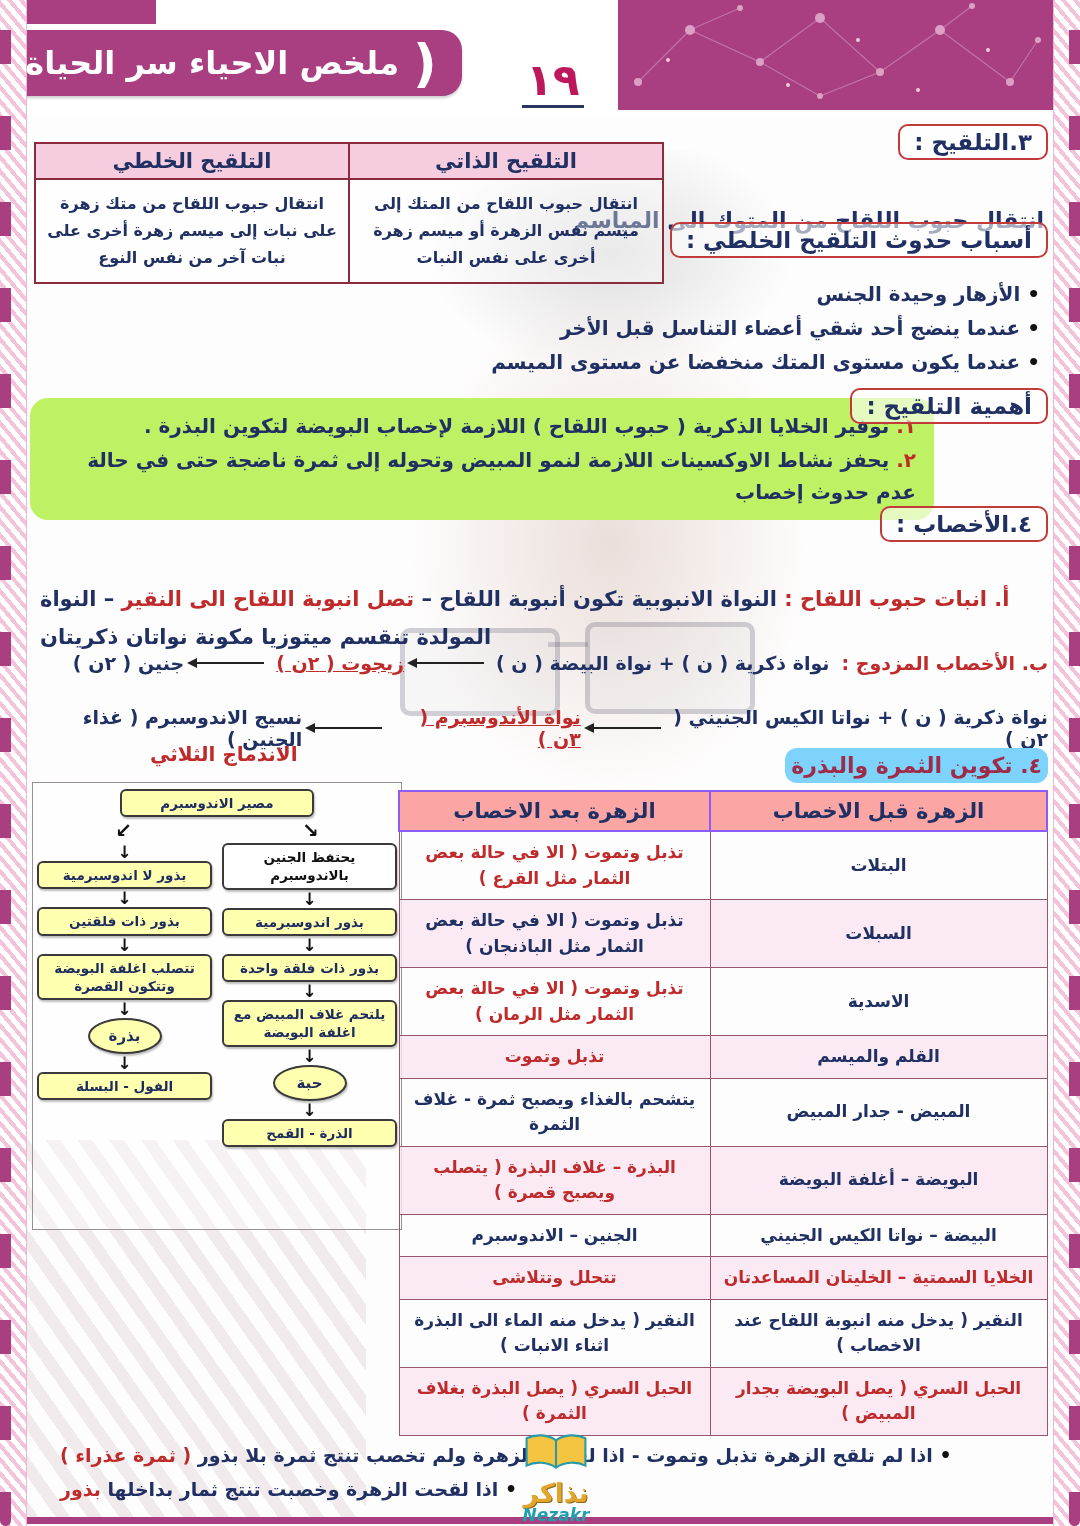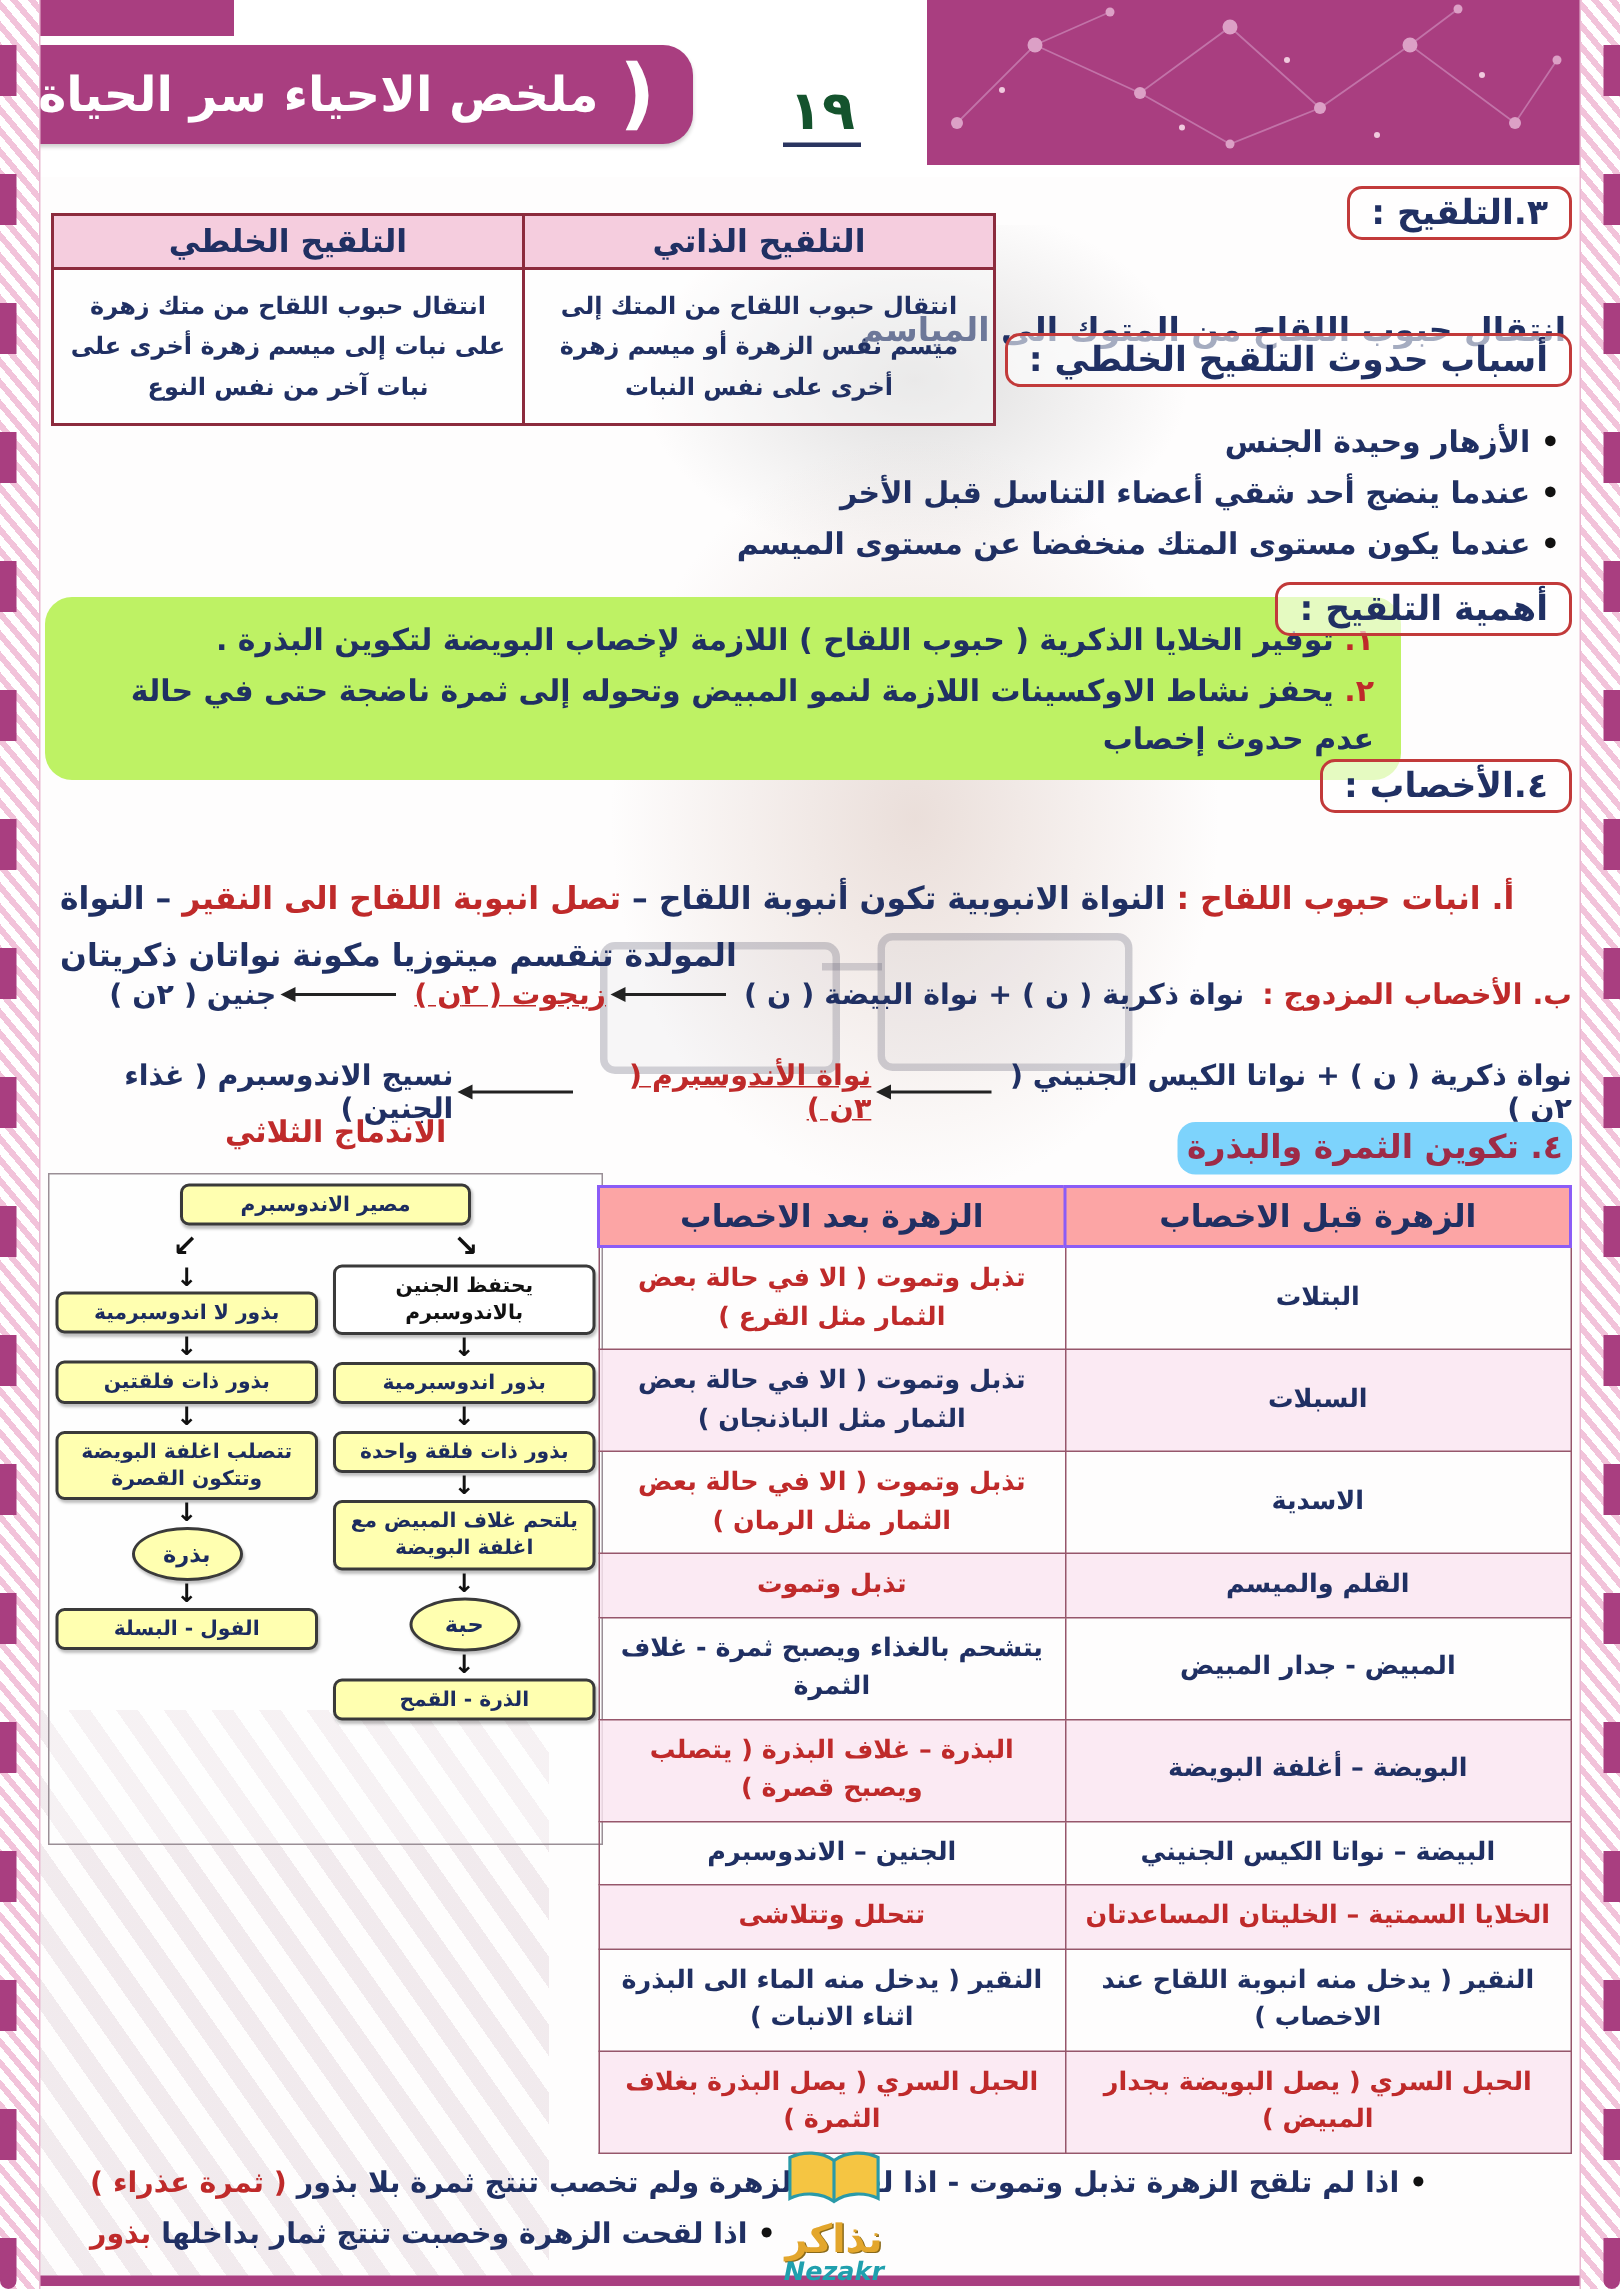--- a/index.html
+++ b/index.html
@@ -36,21 +36,21 @@
 
   
   .header{position:absolute;top:0;left:0;right:0;height:118px;background:#fff;z-index:3;}
   .network-block{position:absolute;top:0;right:26px;width:436px;height:110px;}
   .mini-pattern{position:absolute;top:0;left:26px;width:130px;height:24px;background:#a93e80;}
   .title-banner{position:absolute;top:30px;left:0;height:66px;width:462px;background:#a93e80;
     border-radius:0 20px 20px 0;display:flex;align-items:center;justify-content:center;gap:14px;
     color:#fff;box-shadow:0 2px 3px rgba(0,0,0,.2);}
   .title-text{font-size:32px;font-weight:bold;}
   .paren{font-size:52px;font-weight:bold;line-height:.9;}
-  .page-num{position:absolute;top:54px;left:522px;font-size:36px;font-weight:bold;color:#14532d;border-bottom:3px solid #2a3560;padding:0 4px;}
+  .page-num{position:absolute;top:54px;left:522px;font-size:44px;font-weight:bold;color:#be185d;border-bottom:3px solid #2a3560;padding:0 4px;}
 
   
   .label-box{position:absolute;border:2px solid #c23a3a;border-radius:10px;padding:3px 14px;
     color:#203063;font-weight:bold;font-size:23px;background:rgba(255,255,255,.6);z-index:2;}
   .sec3-label{top:124px;right:32px;}
   .reasons-label{top:222px;right:32px;}
   .importance-label{top:388px;right:32px;}
   .sec4-label{top:506px;right:32px;}
 
   .definition{position:absolute;top:186px;right:36px;font-size:22px;font-weight:bold;color:#203063;z-index:2;}

